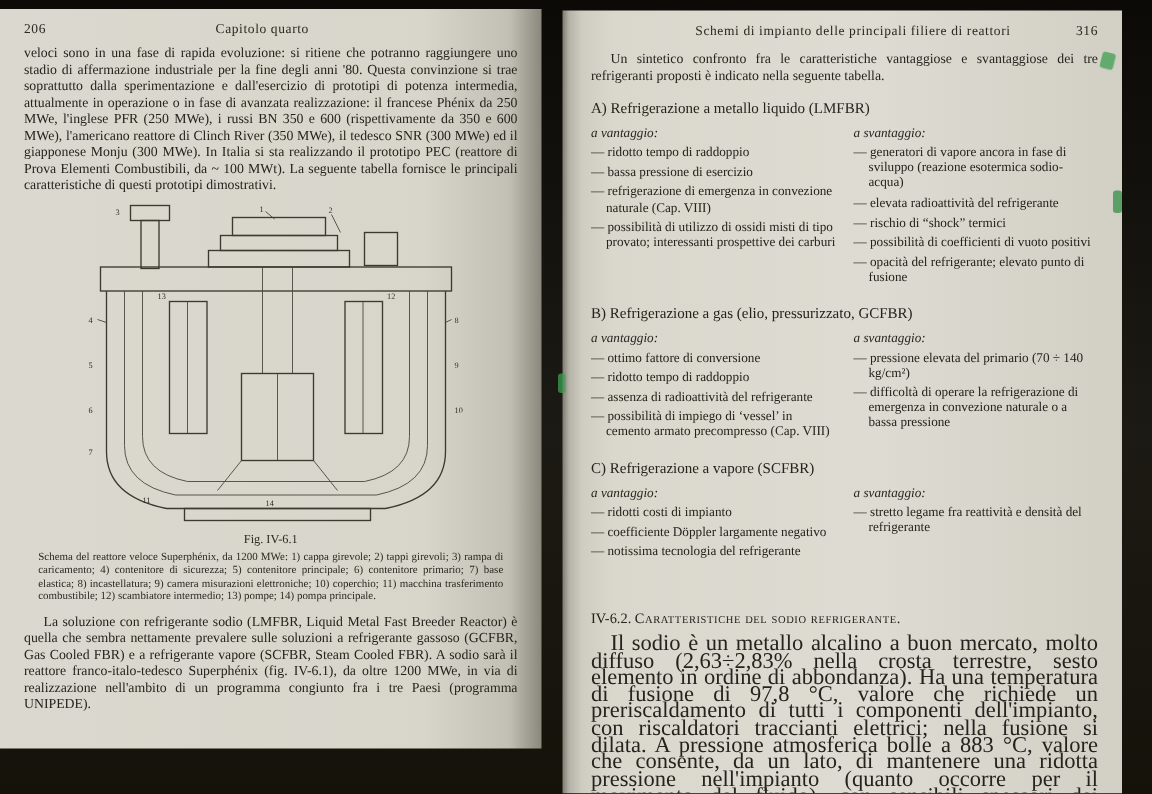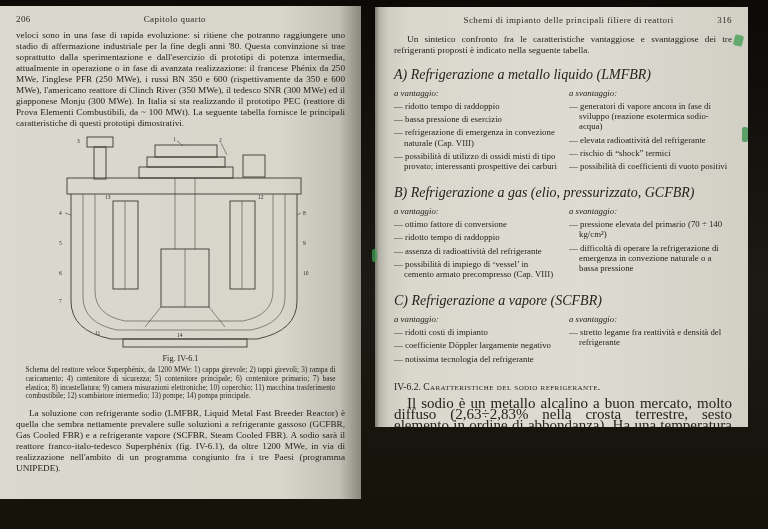--- a/index.html
+++ b/index.html
@@ -3,40 +3,40 @@
 <meta charset="utf-8">
 <style>
   html,body{margin:0;padding:0;}
   body{width:768px;height:529px;overflow:hidden;background:#14120d;}
   .scene{position:relative;width:768px;height:529px;
     background:linear-gradient(180deg,#0b0a07 0%,#1c1a14 55%,#141209 100%);}
   .page{position:absolute;box-sizing:border-box;overflow:hidden;
     font-family:"Liberation Serif", serif;color:#25231d;}
   .page-left{left:0;top:6px;width:361px;height:493px;padding:8px 16px 0 16px;
     background:linear-gradient(90deg,#dbd8cf 0%,#d8d5cb 78%,#c2bfb5 94%,#8a877d 100%);}
-  .page-right{left:375px;top:7px;width:373px;height:420px;padding:8px 16px 0 19px;
+  .page-right{left:375px;top:7px;width:373px;height:522px;padding:8px 16px 0 19px;
     background:linear-gradient(90deg,#7e7b72 0%,#b6b3a9 1.2%,#cfccc2 3.5%,#dad7cd 9%,#dedbd2 55%,#d2cfc5 100%);}
   .runhead{display:flex;justify-content:space-between;align-items:baseline;
     font-size:9px;letter-spacing:.4px;color:#2b2922;}
   .runhead .sp{width:26px;}
   .para{font-size:9.2px;line-height:11px;text-align:justify;margin:0;}
   .mt6{margin-top:6px;} .mt7{margin-top:7px;}
   .indent{text-indent:13px;}
   .figure{margin:4px auto 0;width:312px;}
   .figlabel{text-align:center;font-size:8.2px;margin-top:1px;color:#2b2922;}
   .figcap{font-size:7.3px;line-height:8.8px;text-align:justify;margin:3px 1px 0;color:#2b2922;}
   .intro{margin-top:9px;}
   .sec{margin-top:11px;}
-  .sec-title{font-style:italic;font-size:14px;margin-bottom:5px;}
+  .sec-title{font-size:10px;margin-bottom:5px;}
   .cols{display:flex;gap:12px;}
   .col{flex:1;min-width:0;}
   .collabel{font-style:italic;font-size:8.8px;margin-bottom:3px;}
   .item{font-size:8.8px;line-height:10.2px;margin-bottom:3px;
     padding-left:10px;text-indent:-10px;text-align:left;}
-  .sec62-title{margin-top:14px;font-size:9.6px;}
+  .sec62-title{margin-top:32px;font-size:9.6px;}
   .sc{font-variant:small-caps;letter-spacing:.4px;}
   .sec62-body{margin-top:6px;font-size:15px;line-height:11.3px;}
   svg .ln{stroke:#3c392f;stroke-width:.9;fill:none;}
   svg .thin{stroke:#4a463c;stroke-width:.6;fill:none;}
   svg .co{font:5.5px "Liberation Serif",serif;fill:#2f2d26;}
   .scan-mark{position:absolute;border-radius:2px;opacity:.75;filter:blur(.4px);}
   .mark-a{left:734px;top:35px;width:9px;height:11px;background:#3f9e52;transform:rotate(14deg);}
   .mark-b{left:742px;top:127px;width:6px;height:15px;background:#35914a;}
   .mark-c{left:372px;top:249px;width:5px;height:13px;background:#3f9e52;}
 </style>
@@ -137,20 +137,21 @@
           <div class="item">— bassa pressione di esercizio</div>
           <div class="item">— refrigerazione di emergenza in convezione naturale (Cap. VIII)</div>
           <div class="item">— possibilità di utilizzo di ossidi misti di tipo provato; interessanti prospettive dei carburi</div>
         </div>
         <div class="col">
           <div class="collabel">a svantaggio:</div>
           <div class="item">— generatori di vapore ancora in fase di sviluppo (reazione esotermica sodio-acqua)</div>
           <div class="item">— elevata radioattività del refrigerante</div>
           <div class="item">— rischio di “shock” termici</div>
           <div class="item">— possibilità di coefficienti di vuoto positivi</div>
+          <div class="item">— opacità del refrigerante; elevato punto di fusione</div>
         </div>
       </div>
     </div>
 
     <div class="sec">
       <div class="sec-title">B) Refrigerazione a gas (elio, pressurizzato, GCFBR)</div>
       <div class="cols">
         <div class="col">
           <div class="collabel">a vantaggio:</div>
           <div class="item">— ottimo fattore di conversione</div>

